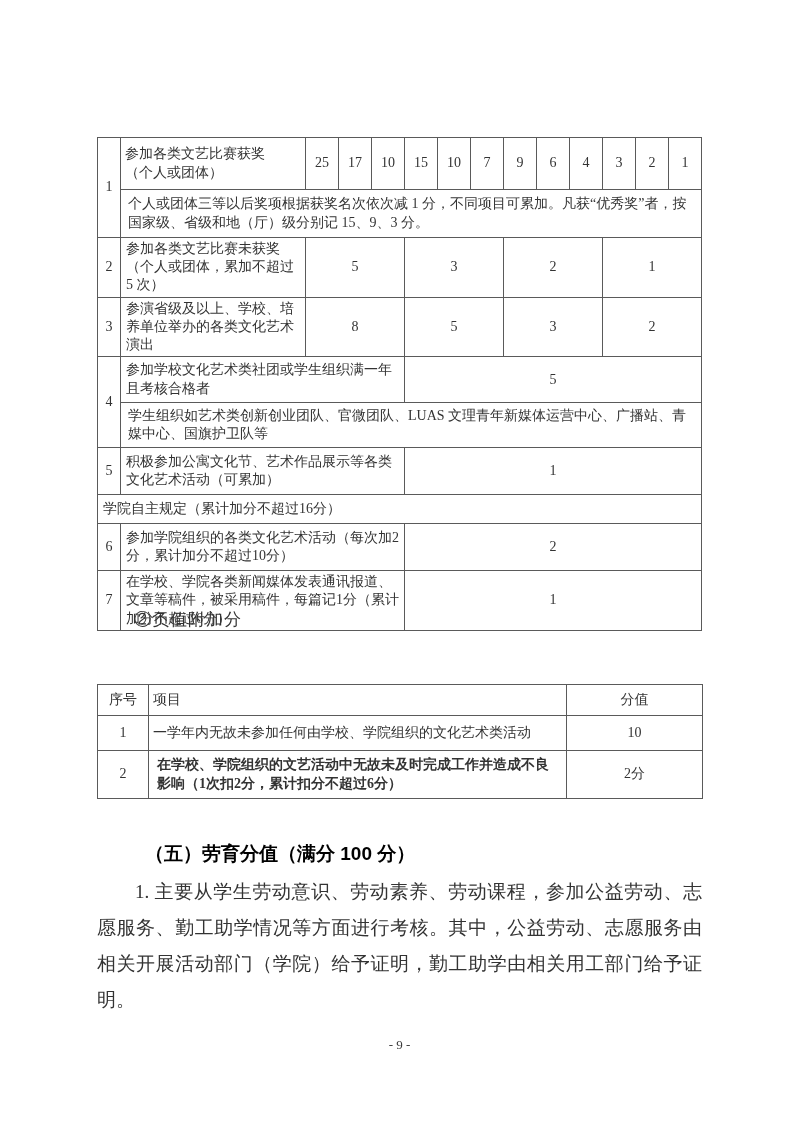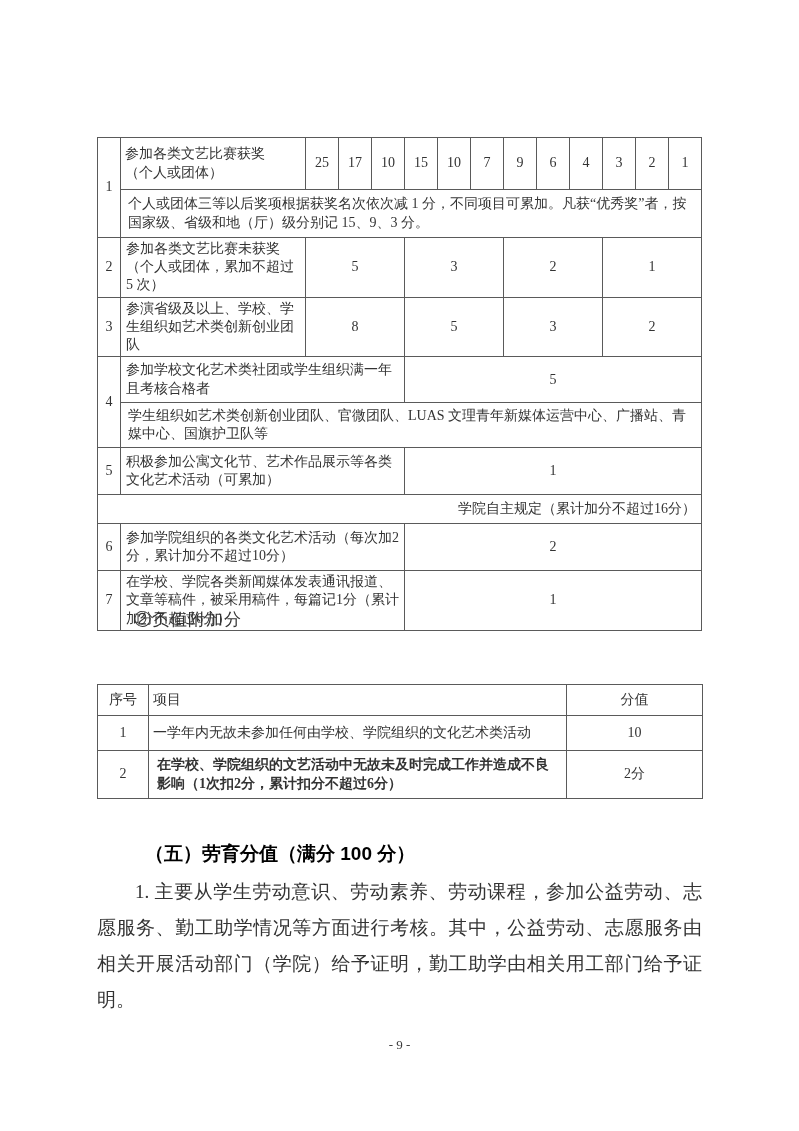--- a/index.html
+++ b/index.html
@@ -20,21 +20,21 @@
     padding: 2px 5px;
     vertical-align: middle;
     word-break: break-all;
     overflow: hidden;
   }
   .seq   { text-align: center; padding: 2px 1px; }
   .val   { text-align: center; padding: 2px 1px; }
   .item  { text-align: left; }
   .item-center { text-align: left; padding: 2px 4px; }
   .note  { text-align: left; padding: 3px 7px; }
-  .section-cell { text-align: right; font-family: Liberation Serif, serif; }
+  .section-cell { text-align: left; font-family: Liberation Serif, serif; }
   #table1 { position: absolute; left: 97px; top: 137px; width: 605px; }
   #table2 { position: absolute; left: 97px; top: 684px; width: 605px; }
   #table2 td.item { padding: 3px 8px; font-weight: bold; }
   #neg-heading {
     position: absolute; left: 134px; top: 608px;
     font-size: 17px; letter-spacing: 1px;
   }
   #sec5-heading {
     position: absolute; left: 145px; top: 841px;
     font-family: "Liberation Sans", "DejaVu Sans", sans-serif;
@@ -98,21 +98,21 @@
     <tr style="height:54px">
       <td class="seq">2</td>
       <td class="item">参加各类文艺比赛未获奖（个人或团体，累加不超过 5 次）</td>
       <td class="val" colspan="3">5</td>
       <td class="val" colspan="3">3</td>
       <td class="val" colspan="3">2</td>
       <td class="val" colspan="3">1</td>
     </tr>
     <tr style="height:55px">
       <td class="seq">3</td>
-      <td class="item">参演省级及以上、学校、学生组织如艺术类创新创业团队</td>
+      <td class="item">参演省级及以上、学校、培养单位举办的各类文化艺术演出</td>
       <td class="val" colspan="3">8</td>
       <td class="val" colspan="3">5</td>
       <td class="val" colspan="3">3</td>
       <td class="val" colspan="3">2</td>
     </tr>
     <tr style="height:46px">
       <td class="seq" rowspan="2">4</td>
       <td class="item" colspan="4">参加学校文化艺术类社团或学生组织满一年且考核合格者</td>
       <td class="val" colspan="9">5</td>
     </tr>

